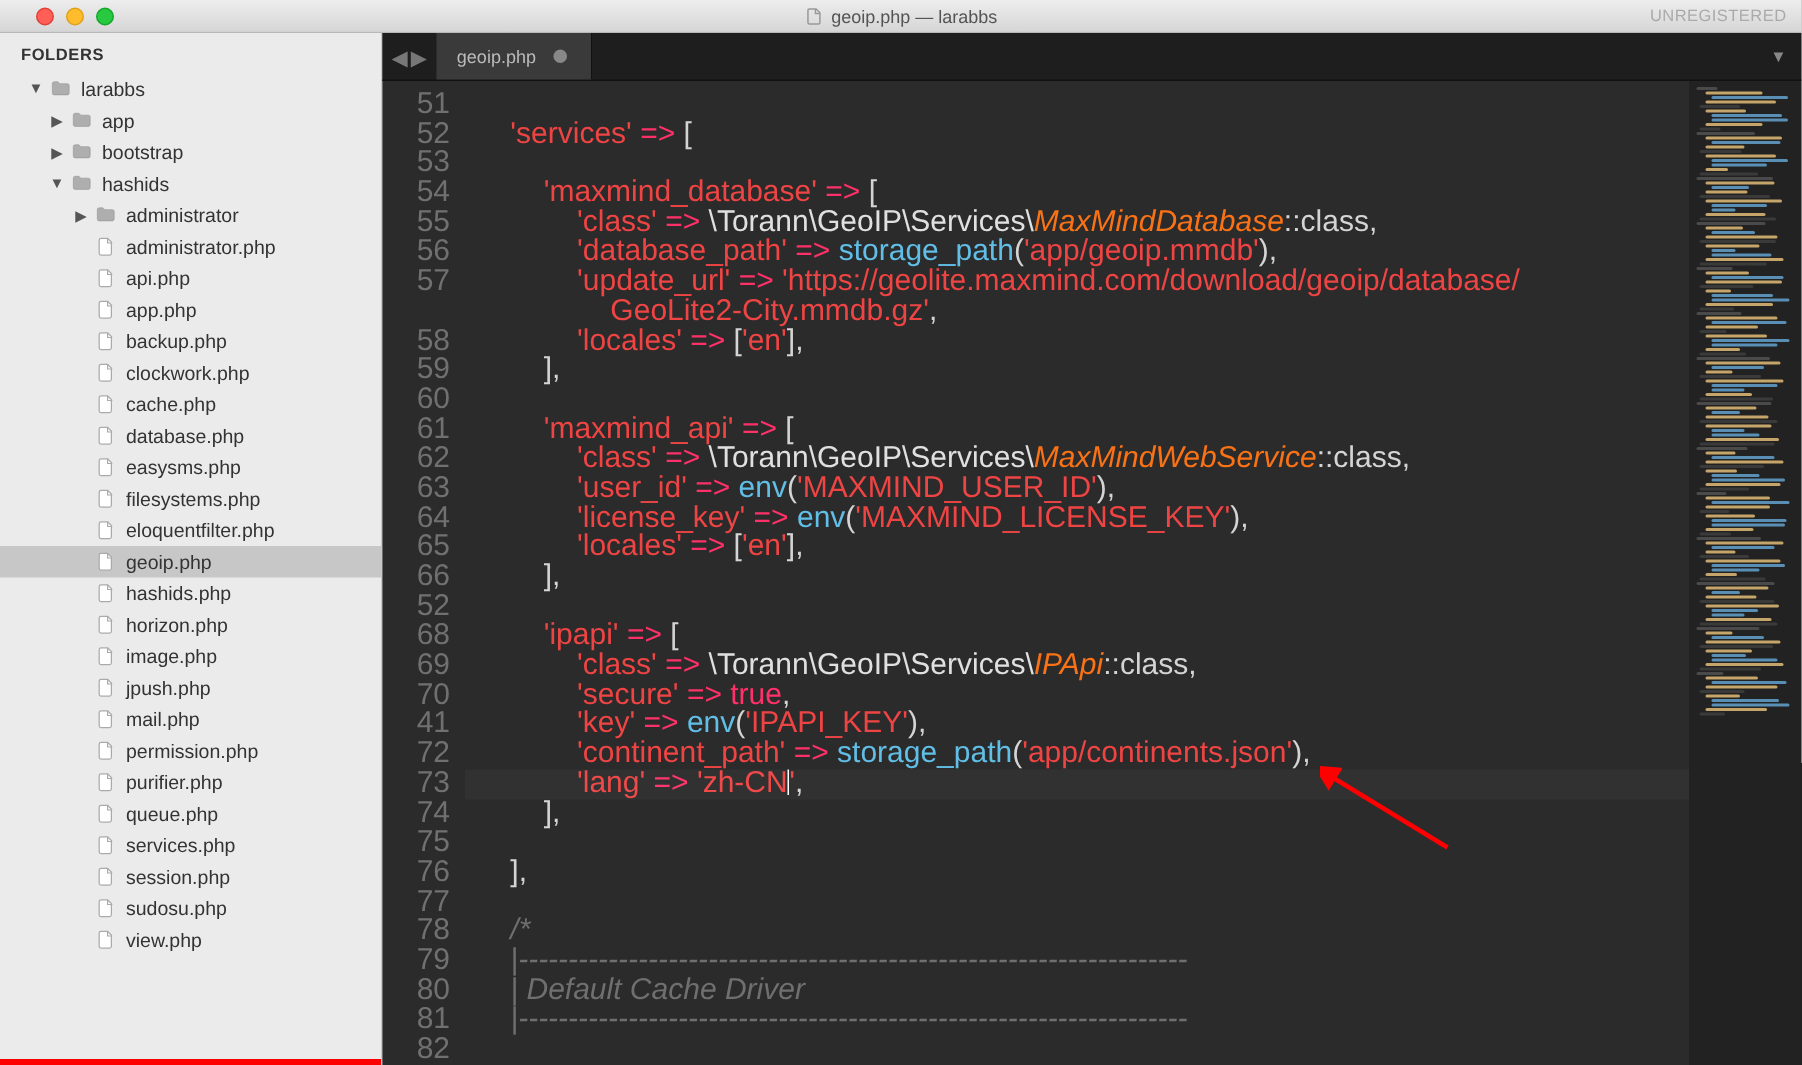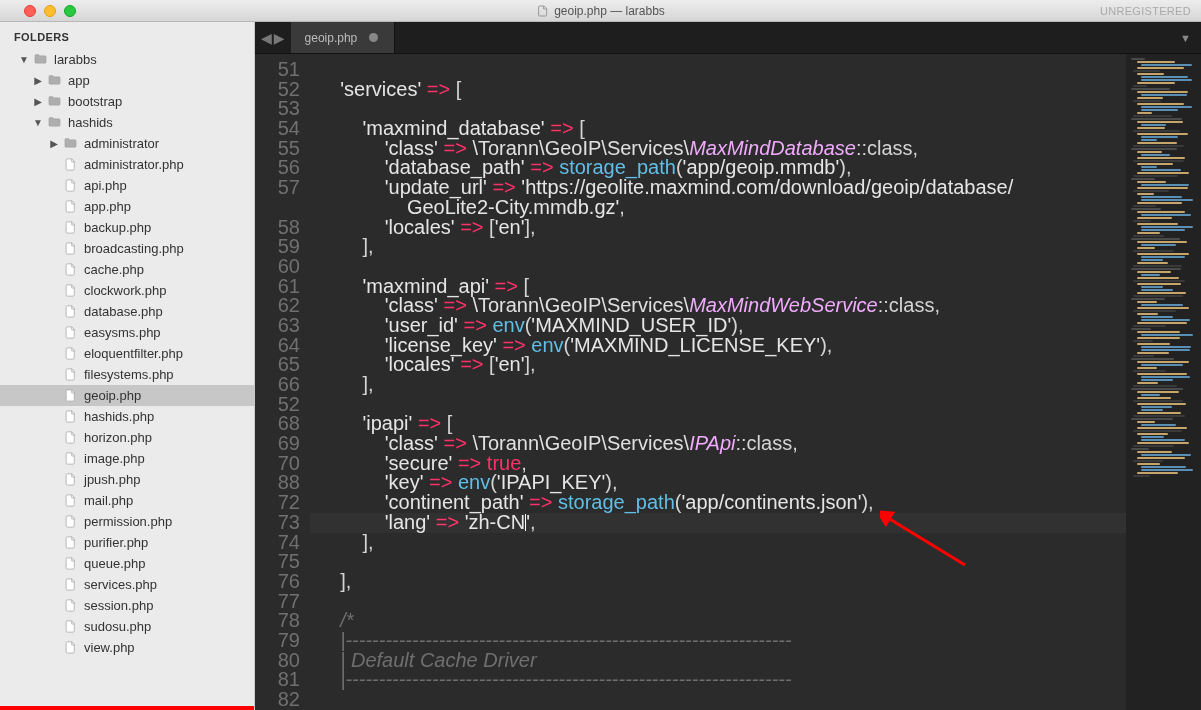--- a/index.html
+++ b/index.html
@@ -35,24 +35,24 @@
 .tab-nav span{font-size:14px;cursor:default;}
 .tab{display:flex;align-items:center;padding:0 16px 0 14px;background:#3a3a3a;color:#bbb;font-size:12px;border-right:1px solid #111;position:relative;}
 .tab .dirty{width:9px;height:9px;border-radius:50%;background:#888;margin-left:12px;}
 .tab-menu{margin-left:auto;color:#888;padding:0 10px;display:flex;align-items:center;font-size:11px;cursor:default;}
 .code-area{flex:1;display:flex;position:relative;font-family:"SF Mono",Menlo,Consolas,monospace;font-size:20px;line-height:19.7px;overflow:hidden;}
 .gutter{width:55px;background:#2b2b2b;color:#707070;text-align:right;padding:6px 10px 0 0;user-select:none;}
 .gutter div{height:19.7px;}
 .code{flex:1;padding:6px 0 0 8px;color:#d4d4d4;white-space:pre;overflow:hidden;position:relative;}
 .code .ln{height:19.7px;display:block;}
 .hll{position:absolute;left:0;right:0;height:19.7px;background:rgba(255,255,255,0.03);}
-.s{color:#e5e5e5;} 
+.s{color:#ef4444;} 
 .k{color:#ff3168;font-weight:500;} 
 .p{color:#d4d4d4;} 
-.f{color:#f0abfc;font-style:italic;} 
+.f{color:#f97316;font-style:italic;} 
 .fn{color:#61bee6;} 
 .b{color:#ff3168;} 
 .c{color:#6f6f6f;font-style:italic;} 
 .w{color:#e0e0e0;}
 .cursor-bar{display:inline-block;border-left:1.5px solid #fff;height:17px;vertical-align:middle;margin-bottom:2px;}
 .minimap{position:absolute;top:32px;right:0;width:75px;bottom:0;background:#222;padding:4px 3px;overflow:hidden;}
 .minimap div{height:2px;margin-bottom:1px;border-radius:1px;}
 .m1{background:#4a4a4a;width:40%;margin-left:2px;}
 .m2{background:#c6a56b;width:55%;margin-left:8px;}
 .m3{background:#5a8fb5;width:60%;margin-left:12px;}
@@ -170,81 +170,71 @@
           <span class="label">backup.php</span>
         </div>
         <div class="row indent2">
           <span class="chev hidden">▶</span>
           <span class="icn">
             <svg viewBox="0 0 24 24" fill="#fff" stroke="#aaa" stroke-width="1.3">
               <path d="M7 3h7l4 4v12a2 2 0 0 1-2 2H7a2 2 0 0 1-2-2V5a2 2 0 0 1 2-2z"></path>
               <path d="M14 3v5h5" fill="none"></path>
             </svg>
           </span>
-          <span class="label">broadcasting.php</span>
+          <span class="label">clockwork.php</span>
         </div>
         <div class="row indent2">
           <span class="chev hidden">▶</span>
           <span class="icn">
             <svg viewBox="0 0 24 24" fill="#fff" stroke="#aaa" stroke-width="1.3">
               <path d="M7 3h7l4 4v12a2 2 0 0 1-2 2H7a2 2 0 0 1-2-2V5a2 2 0 0 1 2-2z"></path>
               <path d="M14 3v5h5" fill="none"></path>
             </svg>
           </span>
           <span class="label">cache.php</span>
         </div>
         <div class="row indent2">
           <span class="chev hidden">▶</span>
           <span class="icn">
             <svg viewBox="0 0 24 24" fill="#fff" stroke="#aaa" stroke-width="1.3">
               <path d="M7 3h7l4 4v12a2 2 0 0 1-2 2H7a2 2 0 0 1-2-2V5a2 2 0 0 1 2-2z"></path>
               <path d="M14 3v5h5" fill="none"></path>
             </svg>
           </span>
-          <span class="label">clockwork.php</span>
-        </div>
-        <div class="row indent2">
-          <span class="chev hidden">▶</span>
-          <span class="icn">
-            <svg viewBox="0 0 24 24" fill="#fff" stroke="#aaa" stroke-width="1.3">
-              <path d="M7 3h7l4 4v12a2 2 0 0 1-2 2H7a2 2 0 0 1-2-2V5a2 2 0 0 1 2-2z"></path>
-              <path d="M14 3v5h5" fill="none"></path>
-            </svg>
-          </span>
           <span class="label">database.php</span>
         </div>
         <div class="row indent2">
           <span class="chev hidden">▶</span>
           <span class="icn">
             <svg viewBox="0 0 24 24" fill="#fff" stroke="#aaa" stroke-width="1.3">
               <path d="M7 3h7l4 4v12a2 2 0 0 1-2 2H7a2 2 0 0 1-2-2V5a2 2 0 0 1 2-2z"></path>
               <path d="M14 3v5h5" fill="none"></path>
             </svg>
           </span>
           <span class="label">easysms.php</span>
         </div>
         <div class="row indent2">
           <span class="chev hidden">▶</span>
           <span class="icn">
             <svg viewBox="0 0 24 24" fill="#fff" stroke="#aaa" stroke-width="1.3">
               <path d="M7 3h7l4 4v12a2 2 0 0 1-2 2H7a2 2 0 0 1-2-2V5a2 2 0 0 1 2-2z"></path>
               <path d="M14 3v5h5" fill="none"></path>
             </svg>
           </span>
+          <span class="label">filesystems.php</span>
+        </div>
+        <div class="row indent2">
+          <span class="chev hidden">▶</span>
+          <span class="icn">
+            <svg viewBox="0 0 24 24" fill="#fff" stroke="#aaa" stroke-width="1.3">
+              <path d="M7 3h7l4 4v12a2 2 0 0 1-2 2H7a2 2 0 0 1-2-2V5a2 2 0 0 1 2-2z"></path>
+              <path d="M14 3v5h5" fill="none"></path>
+            </svg>
+          </span>
           <span class="label">eloquentfilter.php</span>
-        </div>
-        <div class="row indent2">
-          <span class="chev hidden">▶</span>
-          <span class="icn">
-            <svg viewBox="0 0 24 24" fill="#fff" stroke="#aaa" stroke-width="1.3">
-              <path d="M7 3h7l4 4v12a2 2 0 0 1-2 2H7a2 2 0 0 1-2-2V5a2 2 0 0 1 2-2z"></path>
-              <path d="M14 3v5h5" fill="none"></path>
-            </svg>
-          </span>
-          <span class="label">filesystems.php</span>
         </div>
         <div class="row indent2 selected">
           <span class="chev hidden">▶</span>
           <span class="icn">
             <svg viewBox="0 0 24 24" fill="#fff" stroke="#aaa" stroke-width="1.3">
               <path d="M7 3h7l4 4v12a2 2 0 0 1-2 2H7a2 2 0 0 1-2-2V5a2 2 0 0 1 2-2z"></path>
               <path d="M14 3v5h5" fill="none"></path>
             </svg>
           </span>
           <span class="label">geoip.php</span>
@@ -401,21 +391,21 @@
           <div>61</div>
           <div>62</div>
           <div>63</div>
           <div>64</div>
           <div>65</div>
           <div>66</div>
           <div>52</div>
           <div>68</div>
           <div>69</div>
           <div>70</div>
-          <div>88</div>
+          <div>41</div>
           <div>72</div>
           <div>73</div>
           <div>74</div>
           <div>75</div>
           <div>76</div>
           <div>77</div>
           <div>78</div>
           <div>79</div>
           <div>80</div>
           <div>81</div>

